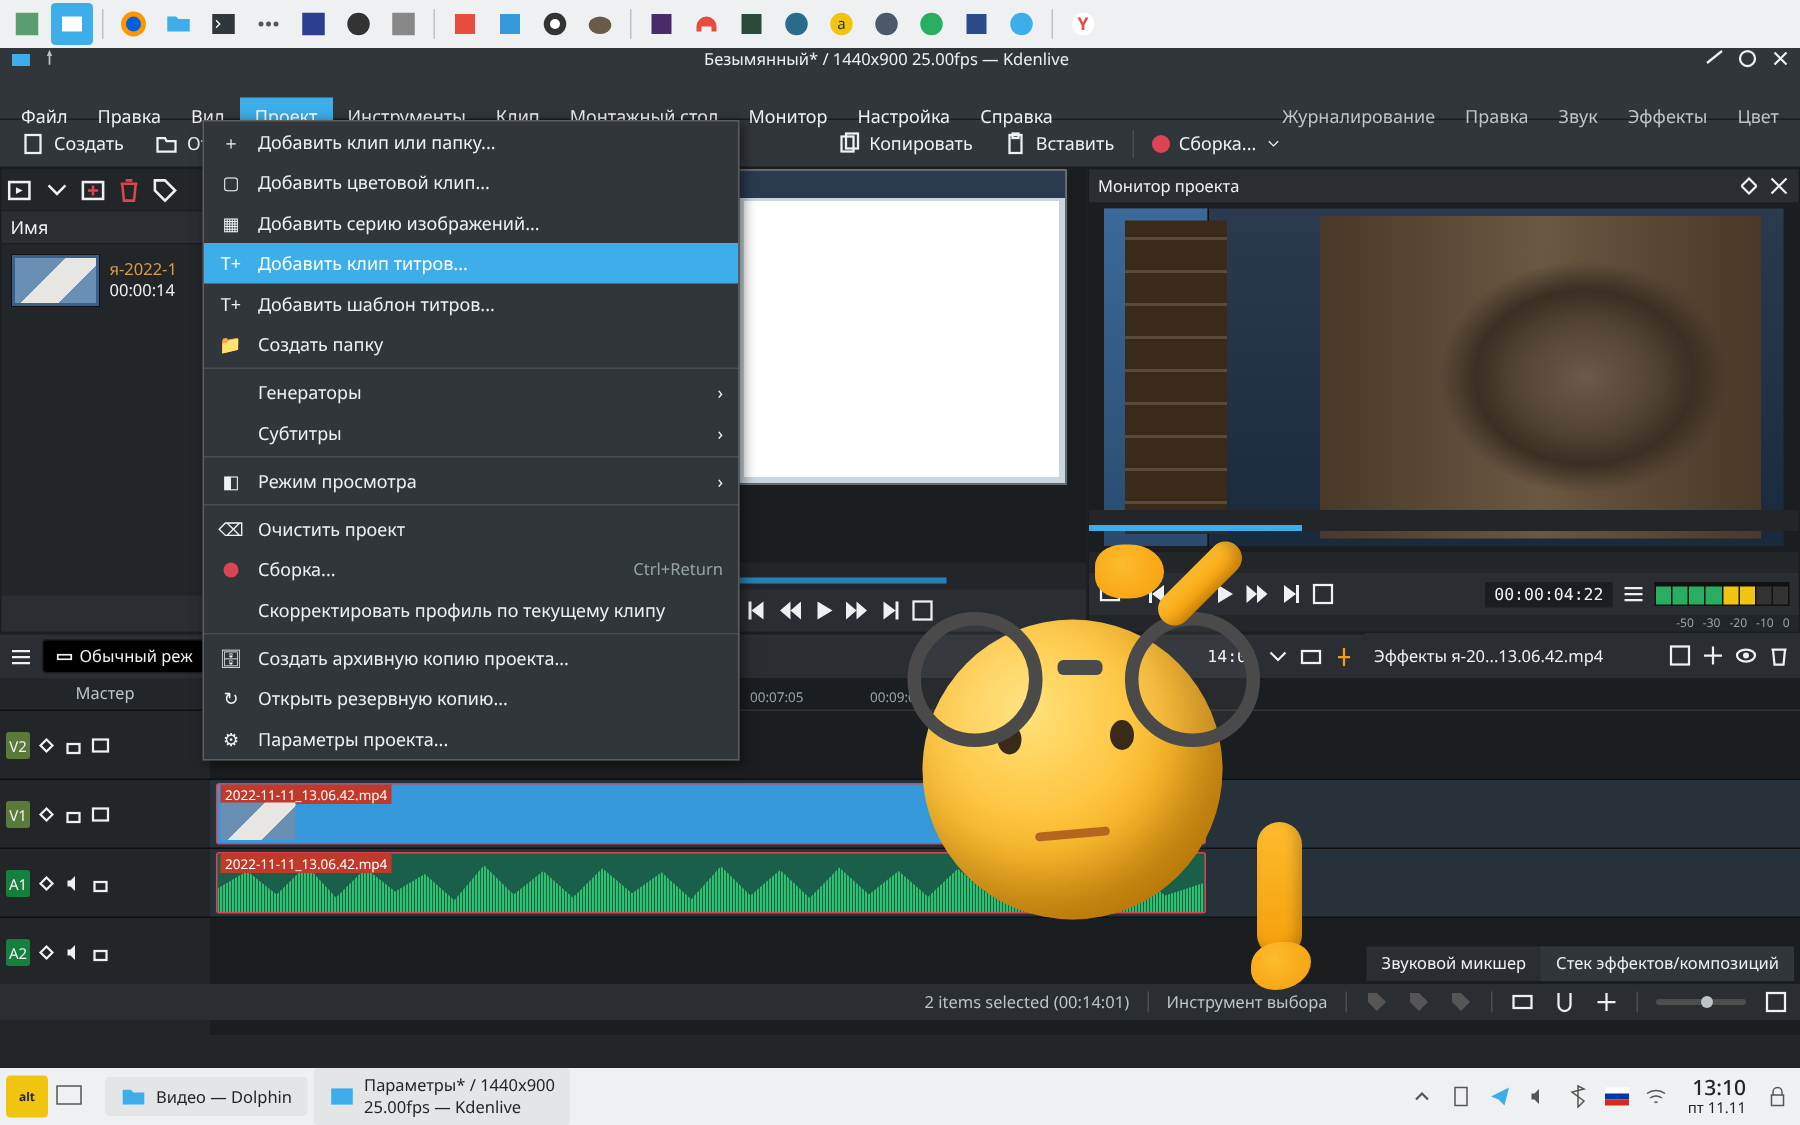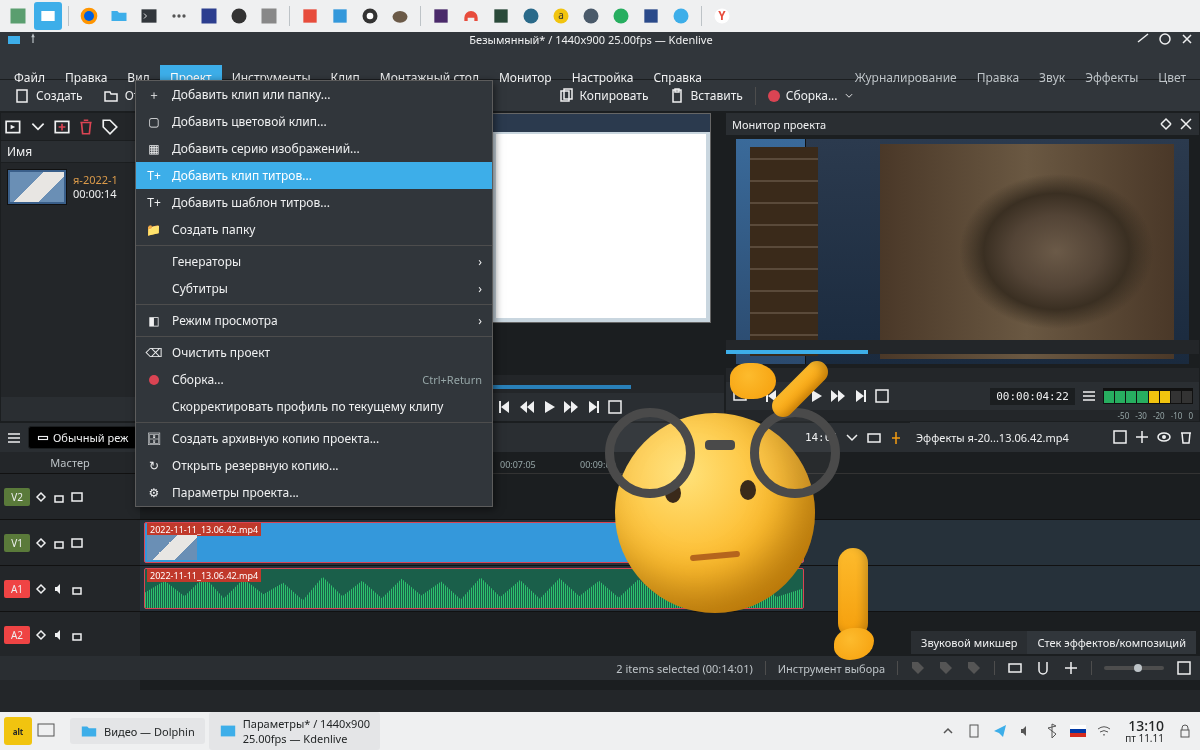--- a/index.html
+++ b/index.html
@@ -96,22 +96,22 @@
 
 
 .fx-head { height:30px; background:#2a2e32; display:flex; align-items:center; padding:0 6px; gap:6px; font-size:11px; }
 .fx-ico { width:16px; height:16px; }
 
 
 .timeline { height: 238px; display:flex; background:#1b1e20; }
 .track-headers { width: 140px; background:#232629; }
 .track-head { height: 46px; border-bottom:1px solid #111; display:flex; align-items:center; padding:0 4px; gap:4px; }
 .track-head.master { height:22px; font-size:11px; justify-content:center; color:#bdc3c7; }
-.track-label { width:26px; height:18px; font-size:10px; display:flex; align-items:center; justify-content:center; border-radius:2px; }
-.track-label.v { background:#5a7a3a; } .track-label.a { background:#ef4444; }
+.track-label { width:16px; height:18px; font-size:10px; display:flex; align-items:center; justify-content:center; border-radius:2px; }
+.track-label.v { background:#5a7a3a; } .track-label.a { background:#15803d; }
 .th-ico { width:14px; height:14px; }
 .track-lanes { flex:1; position:relative; }
 .ruler { height: 22px; display:flex; color:#95a5a6; font-size:9px; align-items:flex-end; padding-bottom:2px; position:relative; border-bottom:1px solid #333;}
 .ruler .tick { position:absolute; }
 .lane { height:46px; border-bottom:1px solid #111; position:relative; background:#1b1e20; }
 .lane.sel { background: #26313a; }
 .clip-v { position:absolute; top:2px; bottom:2px; background:#3498db; border:1px solid #da4453; border-radius:2px; }
 .clip-v .clip-label { position:absolute; left:2px; top:0; background:#c0392b; color:#fff; font-size:9px; padding:0 3px; }
 .clip-v .mini-thumb { position:absolute; left:2px; top:12px; width:50px; bottom:2px; background: linear-gradient(135deg,#6a8fb5 40%,#e8e6e3 40%,#e8e6e3 70%,#6a8fb5 70%); }
 .clip-a { position:absolute; top:2px; bottom:2px; background:#1a5f4a; border:1px solid #da4453; border-radius:2px; overflow:hidden; }

